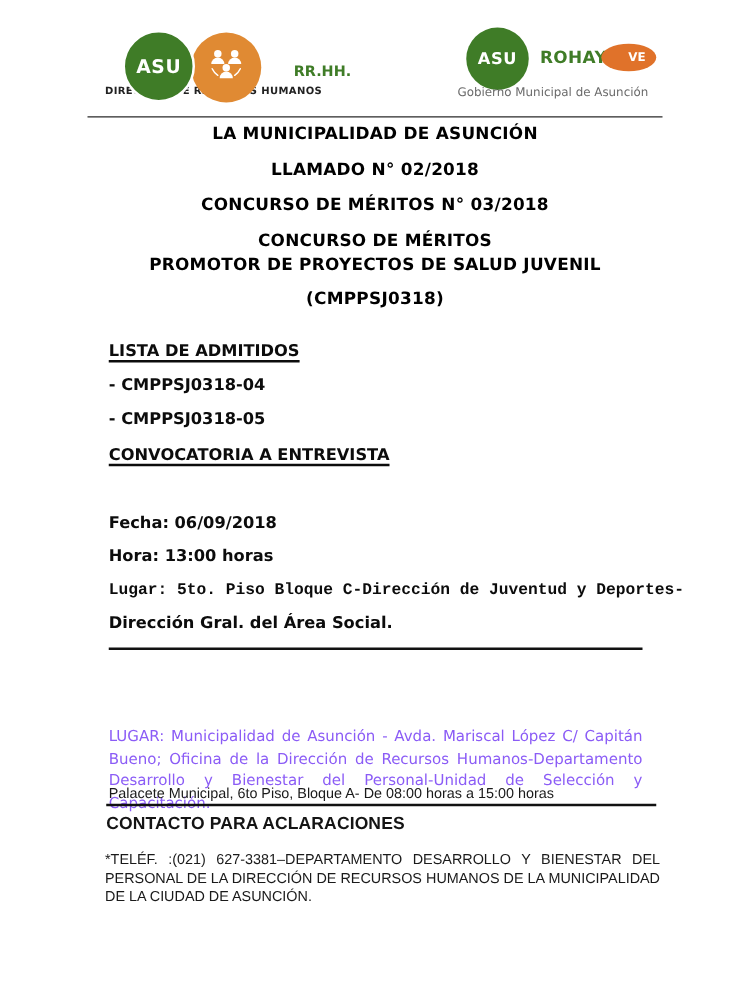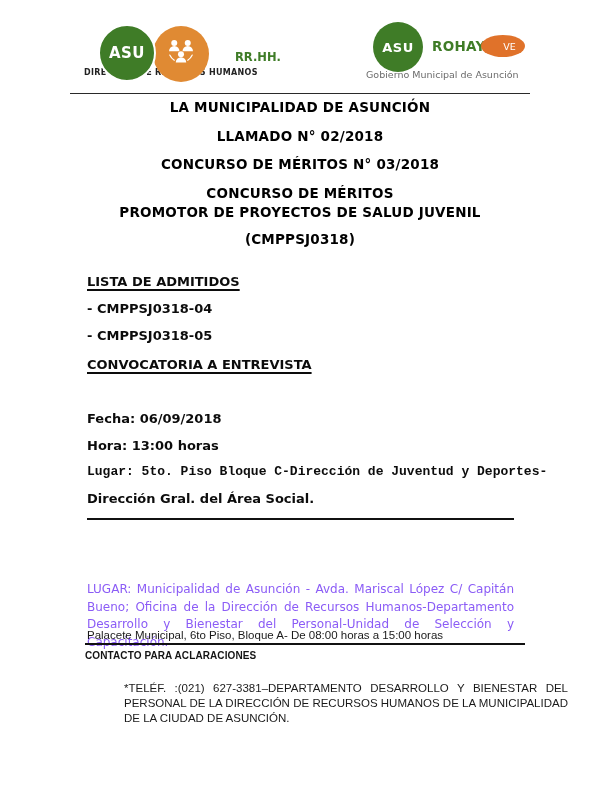--- a/index.html
+++ b/index.html
@@ -16,21 +16,21 @@
                color:#fff; font-weight:bold; font-size:15px; letter-spacing:0.5px; }
   .c-orange-l { left:55px; top:4px; width:56px; height:56px; background:#e08a33; z-index:1; }
   .rrhh-label { position:absolute; left:137px; top:28px; color:#3f7c27; font-weight:bold; font-size:11.5px; }
   .caption-left { position:absolute; left:84px; top:68px; font-weight:bold; font-size:8px; letter-spacing:0.3px; color:#222; white-space:nowrap; }
 
   .logo-right { position:absolute; left:373px; top:20px; width:220px; height:62px; }
   .c-green-r { left:0; top:2px; width:50px; height:50px; background:#3f7c27;
                color:#fff; font-weight:bold; font-size:13px; letter-spacing:0.5px; }
   .rohayhu { position:absolute; left:59px; top:18px; color:#3f7c27; font-weight:bold; font-size:13.5px; letter-spacing:0.3px; }
   .c-orange-r { left:108px; top:15px; width:44px; height:22px; background:#e0722a;
-                color:#fff; font-weight:normal; font-size:9.5px;padding-left:13px; }
+                color:#fff; font-weight:bold; font-size:9.5px;padding-left:13px; }
   .caption-right { position:absolute; left:-7px; top:49px; color:#6b6b6b; font-size:9.5px; white-space:nowrap; }
 
   
   .hr1 { position:absolute; left:70px; top:93px; width:460px; height:0; border-top:1.4px solid #2a2a2a; }
   .hr2 { position:absolute; left:87px; top:518px; width:427px; height:0; border-top:2.2px solid #111; }
   .hr3 { position:absolute; left:85px; top:643px; width:440px; height:0; border-top:2px solid #111; }
 
   
   .title { position:absolute; left:70px; width:460px; text-align:center; font-weight:bold; font-size:13.5px; letter-spacing:0.2px; color:#000000; }
   .t1 { top:99px; } .t2 { top:128px; } .t3 { top:156px; }
@@ -48,22 +48,22 @@
   .l-time     { top:438px; }
   .l-place1   { top:464px;font-family:Liberation Mono, monospace; }
   .l-place2   { top:491px; }
 
   
   .aclara-h { position:absolute; left:87px; top:555px; font-weight:bold; font-size:13.5px; color:#0c0c0c; }
   .aclara-body { position:absolute; left:87px; top:581px; width:427px; font-size:12px; line-height:17.5px; text-align:justify; color:#8b5cf6; }
   .aclara-sched { position:absolute; left:87px; top:629px; font-family:"Liberation Sans", sans-serif; font-size:11.5px; color:#1a1a1a; white-space:nowrap; }
 
   
-  .contact-h { position:absolute; left:85px; top:650px; font-family:"Liberation Sans", sans-serif; font-weight:bold; font-size:10px; letter-spacing:0.1px; color:#141414; }
-  .contact-body { position:absolute; left:84px; top:681px; width:444px; font-family:"Liberation Sans", sans-serif; font-size:11.5px; line-height:15px; text-align:justify; color:#1a1a1a;margin-left:40px; }
+  .contact-h { position:absolute; left:85px; top:650px; font-family:"Liberation Sans", sans-serif; font-weight:bold; font-size:14px; letter-spacing:0.1px; color:#141414; }
+  .contact-body { position:absolute; left:84px; top:681px; width:444px; font-family:"Liberation Sans", sans-serif; font-size:11.5px; line-height:15px; text-align:justify; color:#1a1a1a; }
 </style>
 </head>
 <body>
 
 <div class="page">
 
   <div class="logo-left">
     <div class="circle c-orange-l">
       <span>
         <svg width="36" height="36" viewBox="0 0 48 48" aria-hidden="true">

